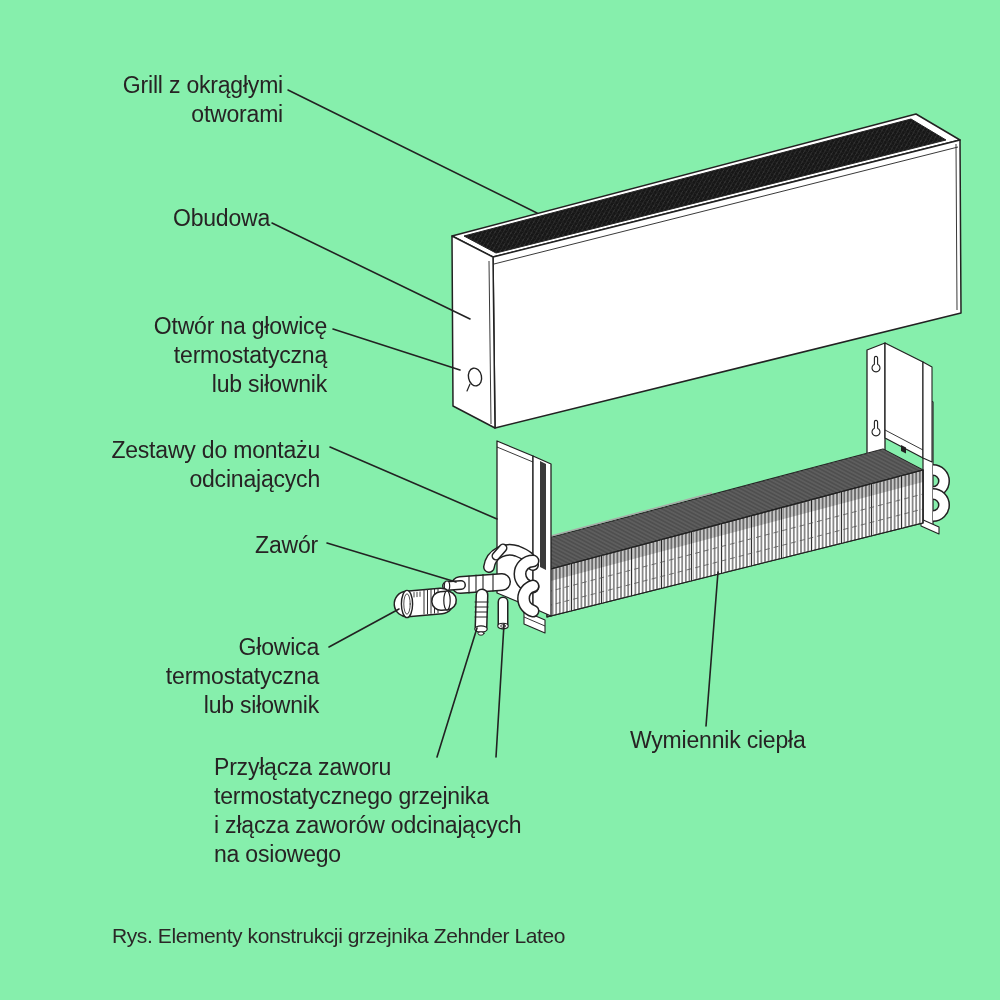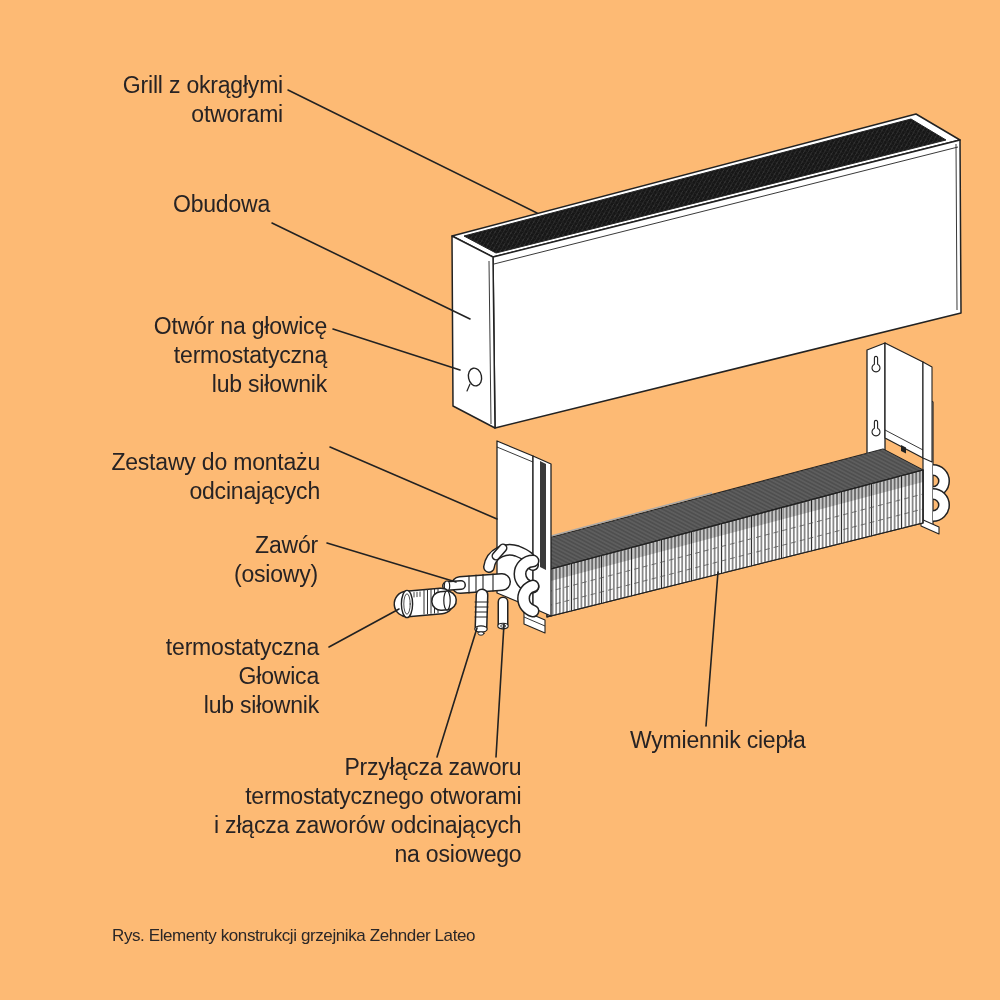--- a/index.html
+++ b/index.html
@@ -1,30 +1,30 @@
 <!DOCTYPE html>
 <html><head>
 <meta charset="utf-8">
 <style>
   html,body{margin:0;padding:0;background:#ffffff;}
   .stage{
-    position:relative;width:1000px;height:1000px;background:#fdba74;overflow:hidden;
+    position:relative;width:1000px;height:1000px;background:#86efac;overflow:hidden;
     font-family:"Liberation Sans",sans-serif;
   }
   .stage svg{position:absolute;left:0;top:0;}
   .label{
     position:absolute;
     font-size:23px;line-height:29px;color:#272324;
-    white-space:nowrap;letter-spacing:-0.2px;text-align:right;
+    white-space:nowrap;letter-spacing:-0.2px;
   }
   .label.right{text-align:right;}
   .label span{display:block;}
   .caption{
     position:absolute;
-    font-size:17px;line-height:26px;color:#2b2727;letter-spacing:-0.4px;
+    font-size:21px;line-height:26px;color:#2b2727;letter-spacing:-0.4px;
     white-space:nowrap;
   }
 </style>
 </head>
 <body>
 
 <div class="stage">
 
   <svg width="1000" height="1000" viewBox="0 0 1000 1000">
     <defs>
@@ -181,49 +181,48 @@
       <line x1="496" y1="757" x2="504" y2="624"></line>
       <line x1="706" y1="726" x2="718" y2="572"></line>
     </g>
   </svg>
 
   <div class="label right" style="top:71px;right:717px">
     <span>Grill z okrągłymi</span>
     <span>otworami</span>
   </div>
 
-  <div class="label right" style="top:190px;right:730px">
+  <div class="label right" style="top:204px;right:730px">
     <span>Obudowa</span>
   </div>
 
   <div class="label right" style="top:312px;right:673px">
     <span>Otwór na głowicę</span>
     <span>termostatyczną</span>
     <span>lub siłownik</span>
   </div>
 
-  <div class="label right" style="top:448px;right:680px">
+  <div class="label right" style="top:436px;right:680px">
     <span>Zestawy do montażu</span>
     <span>odcinających</span>
   </div>
 
   <div class="label right" style="top:531px;right:682px">
     <span>Zawór</span>
-    <span>(osiowy)</span>
   </div>
 
   <div class="label right" style="top:633px;right:681px">
+    <span>Głowica</span>
     <span>termostatyczna</span>
-    <span>Głowica</span>
     <span>lub siłownik</span>
   </div>
 
   <div class="label" style="top:753px;left:214px">
     <span>Przyłącza zaworu</span>
-    <span>termostatycznego otworami</span>
+    <span>termostatycznego grzejnika</span>
     <span>i złącza zaworów odcinających</span>
     <span>na osiowego</span>
   </div>
 
   <div class="label" style="top:726px;left:630px">
     <span>Wymiennik ciepła</span>
   </div>
 
   <div class="caption" style="top:923px;left:112px">Rys. Elementy konstrukcji grzejnika Zehnder Lateo</div>
 

